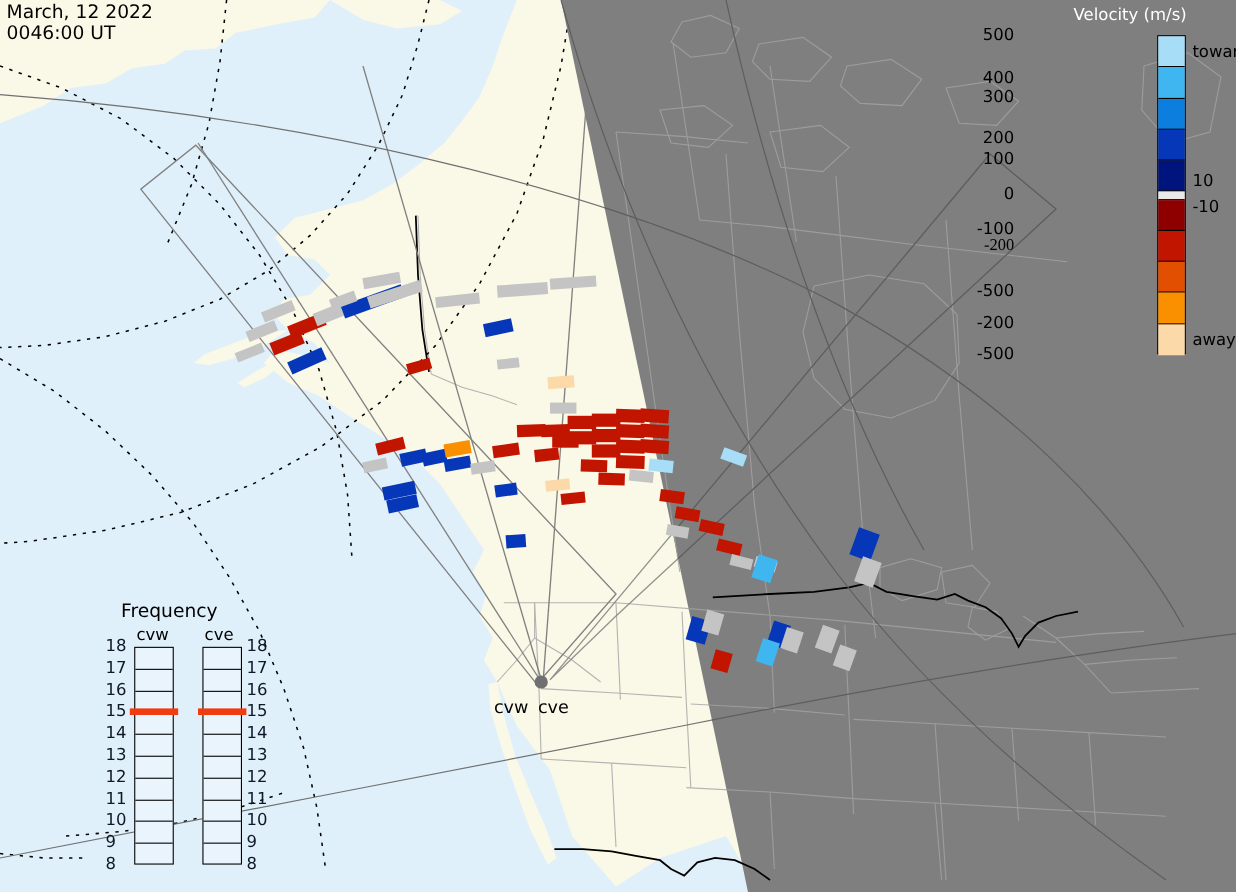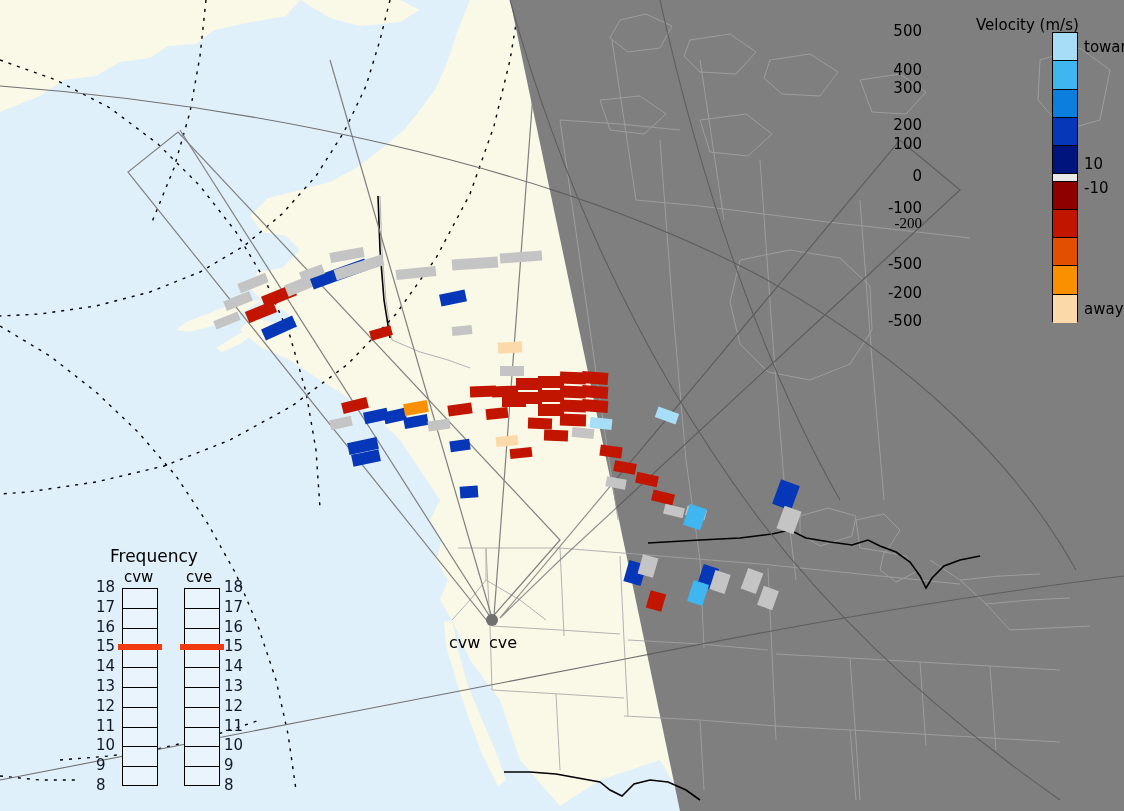--- a/index.html
+++ b/index.html
@@ -7,21 +7,21 @@
        font-family:"DejaVu Sans","Liberation Sans",sans-serif;}
   #stage{position:relative;width:1124px;height:811px;background:#7f7f7f;}
   #mapsvg{position:absolute;left:0;top:0;width:1124px;height:811px;}
 
   
   #timestamp{position:absolute;left:6px;top:2px;color:#000;
              font-size:17px;line-height:19px;white-space:pre;z-index:40;}
 
   
   #cbar{position:absolute;left:1006px;top:4px;z-index:40;}
-  #cbar-title{position:absolute;left:-30px;top:12px;font-size:15px;color:#000000;white-space:nowrap;}
+  #cbar-title{position:absolute;left:-30px;top:0px;font-size:15px;color:#ffffff;white-space:nowrap;}
   #cbar-strip{position:absolute;left:46px;top:28px;width:26px;height:290px;
               border:1px solid #000;box-sizing:border-box;}
   .cband{width:100%;border-bottom:1px solid #000;box-sizing:border-box;}
   .cband:last-child{border-bottom:none;}
   .ctick{position:absolute;right:84px;font-size:15px;color:#000;
          text-align:right;white-space:nowrap;}
   .cside{position:absolute;left:78px;font-size:15px;color:#000;white-space:nowrap;}
 
   
   #freq{position:absolute;left:96px;top:546px;z-index:40;}
@@ -320,20 +320,22 @@
         <rect x="690" y="582" width="16" height="22" fill="#3fb6f0" transform="rotate(18 698 593)"></rect>
         <rect x="712" y="572" width="16" height="20" fill="#c4c4c4" transform="rotate(18 720 582)"></rect>
         <rect x="648" y="592" width="16" height="18" fill="#c21500" transform="rotate(16 656 601)"></rect>
         <rect x="744" y="570" width="16" height="22" fill="#c4c4c4" transform="rotate(20 752 581)"></rect>
         <rect x="760" y="588" width="16" height="20" fill="#c4c4c4" transform="rotate(20 768 598)"></rect>
       </g>
 
     <circle cx="492" cy="620" r="6" fill="#707070"></circle>
   </svg>
 
+  <div id="timestamp"><span>March, 12 2022</span>
+<span>0046:00 UT</span></div>
 
   <div id="cbar">
     <div id="cbar-title">Velocity (m/s)</div>
     <div id="cbar-strip">
         <div class="cband" style="height: 28.2651px; background: rgb(168, 221, 247);"></div>
         <div class="cband" style="height: 28.2651px; background: rgb(63, 182, 240);"></div>
         <div class="cband" style="height: 28.2651px; background: rgb(11, 126, 222);"></div>
         <div class="cband" style="height: 28.2651px; background: rgb(6, 55, 184);"></div>
         <div class="cband" style="height: 28.2651px; background: rgb(0, 20, 126);"></div>
         <div class="cband" style="height: 7.34893px; background: rgb(232, 232, 232);"></div>

